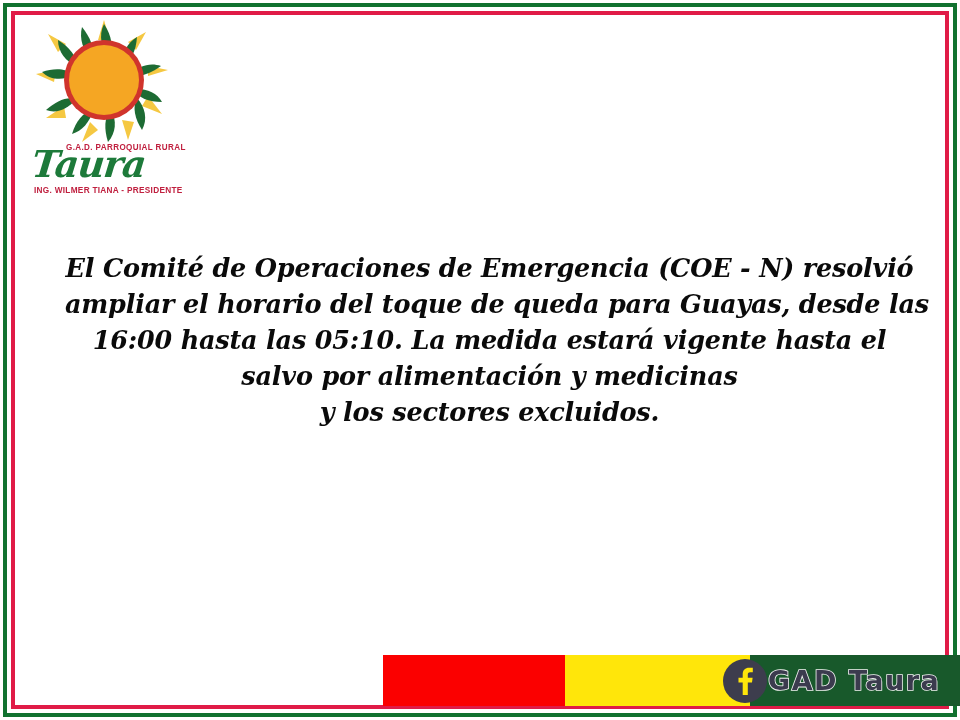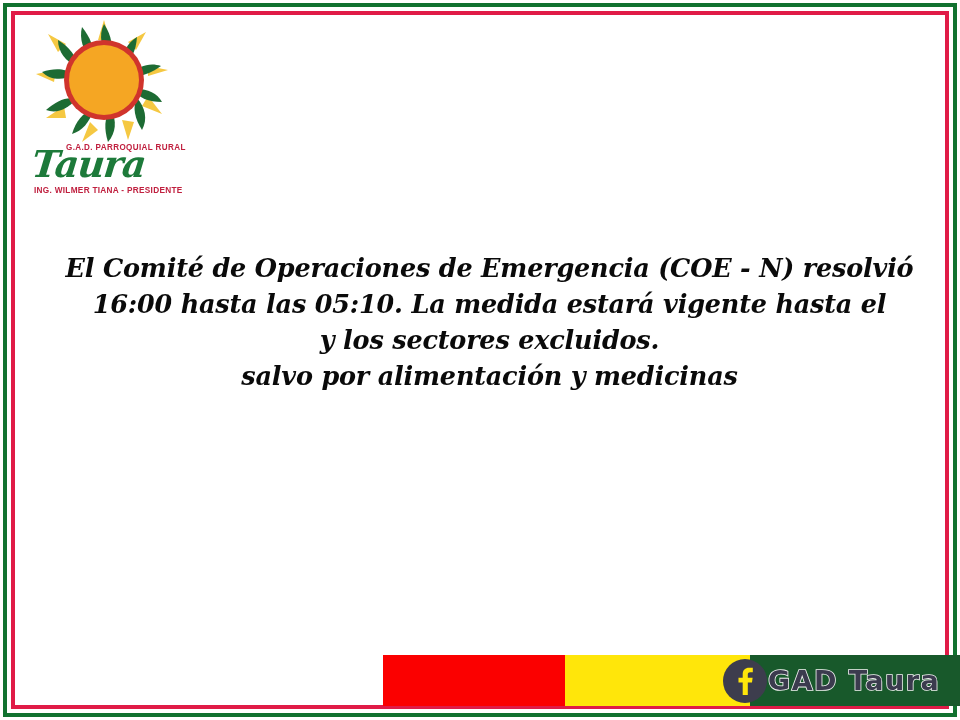--- a/index.html
+++ b/index.html
@@ -218,23 +218,24 @@
 
     <div id="logo-wordmark">
       <span class="logo-top-line">G.A.D. PARROQUIAL RURAL</span>
       <span class="logo-script">Taura</span>
       <span class="logo-bottom-line">ING. WILMER TIANA - PRESIDENTE</span>
     </div>
   </div>
 
   <div id="announcement">
     <span class="tline">El Comité de Operaciones de Emergencia (COE - N) resolvió</span>
+    <span class="tline">ampliar el horario del toque de queda para Guayas, desde las</span>
     <span class="tline">16:00 hasta las 05:10. La medida estará vigente hasta el</span>
+    <span class="tline">salvo por alimentación y medicinas</span>
     <span class="tline">y los sectores excluidos.</span>
-    <span class="tline">salvo por alimentación y medicinas</span>
   </div>
 
   <div id="bottom-bar">
     <div class="bar-red"></div>
     <div class="bar-yellow">
       <svg id="fb-icon" viewBox="0 0 46 46">
         <circle cx="23" cy="23" r="22" fill="#3d3d4d"></circle>
         <path d="M25.8 37V24.6h4.2l0.63-4.9h-4.83v-3.1c0-1.42 0.4-2.38 2.43-2.38h2.57V9.82c-0.45-0.06-1.99-0.19-3.79-0.19-3.75 0-6.31 2.29-6.31 6.49v3.58h-4.22v4.9h4.22V37h5.1z" fill="#ffe60a"></path>
       </svg>
     </div>

